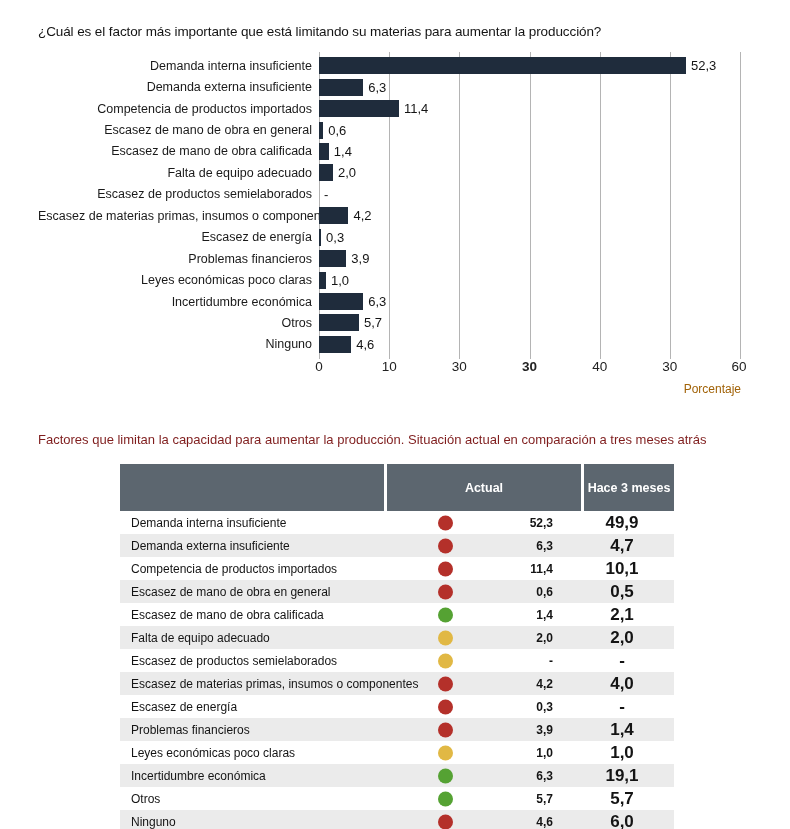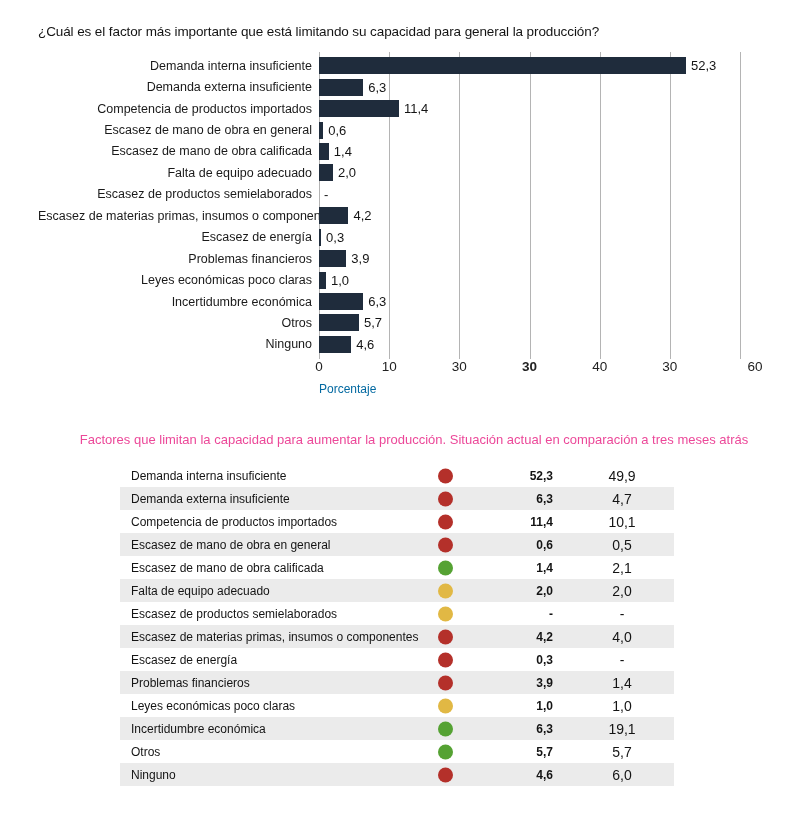--- a/index.html
+++ b/index.html
@@ -67,32 +67,31 @@
     margin-top: 4px;
   }
   .x-tick {
     position: absolute; top: 0;
     transform: translateX(-50%);
     font-size: 13.5px; color: #222;
   }
   .x-title {
     margin-left: 281px;
     width: 422px;
-    text-align: left;
+    text-align: right;
     font-size: 12px;
-    color: #0369a1;
+    color: #a16207;
     margin-top: 3px;
   }
 
   
   .caption {
     margin: 36px 0 17px 38px;
     font-size: 13px;
-    color: #ec4899;
-    text-align: center;
+    color: #7f1d1d;
   }
 
   
   .factors-table { margin: 15px 0 0 120px; width: 554px; }
   .t-header {
     display: grid;
     grid-template-columns: 264px 194px 90px;
     column-gap: 3px;
     height: 47px;
   }
@@ -127,29 +126,29 @@
   }
   .c-actual .c-value {
     position: absolute;
     right: 28px; top: 50%;
     transform: translateY(-50%);
     font-size: 12px; font-weight: 700;
   }
   .c-hace {
     display: flex; align-items: center; justify-content: center;
     padding-right: 14px;
-    font-size: 14px; font-weight: 400;
+    font-size: 17px; font-weight: 700;
   }
 </style>
 </head>
 <body>
 
 <div class="page">
 
-  <h1 class="q-title"><span>¿Cuál es el </span><b>factor más importante</b><span> que está limitando su capacidad para general la producción?</span></h1>
+  <h1 class="q-title"><span>¿Cuál es el </span><b>factor más importante</b><span> que está limitando su materias para aumentar la producción?</span></h1>
 
   <section class="chart">
     <div class="chart-rows">
       <div class="gridlines">
           <div class="gridline" style="left: 0px; background: rgb(180, 180, 180);"></div>
           <div class="gridline" style="left: 70.1667px; background: rgb(180, 180, 180);"></div>
           <div class="gridline" style="left: 140.333px; background: rgb(180, 180, 180);"></div>
           <div class="gridline" style="left: 210.5px; background: rgb(180, 180, 180);"></div>
           <div class="gridline" style="left: 280.667px; background: rgb(180, 180, 180);"></div>
           <div class="gridline" style="left: 350.833px; background: rgb(180, 180, 180);"></div>
@@ -268,28 +267,33 @@
     </div>
   </div>
 </div>
     <div class="x-axis">
         <span class="x-tick" style="left: 0px;">0</span>
         <span class="x-tick" style="left: 70.1667px;">10</span>
         <span class="x-tick" style="left: 140.333px;">30</span>
         <span class="x-tick" style="left: 210.5px; font-weight: bold;">30</span>
         <span class="x-tick" style="left: 280.667px;">40</span>
         <span class="x-tick" style="left: 350.833px;">30</span>
-        <span class="x-tick" style="left: 436px;">60</span>
+        <span class="x-tick" style="left: 420px;">60</span>
       </div>
     <div class="x-title">Porcentaje</div>
   </section>
 
   <p class="caption">Factores que limitan la capacidad para aumentar la producción. Situación actual en comparación a tres meses atrás</p>
 
   <section class="factors-table">
+    <div class="t-header">
+      <div class="h-cell"></div>
+      <div class="h-cell">Actual</div>
+      <div class="h-cell">Hace 3 meses</div>
+    </div>
     <div id="table-body">
   <div class="t-row">
     <div class="c-label">Demanda interna insuficiente</div>
     <div class="c-actual">
       <span class="status-dot" style="background: rgb(180, 48, 42);"></span>
       <span class="c-value">52,3</span>
     </div>
     <div class="c-hace">49,9</div>
   </div>
 

